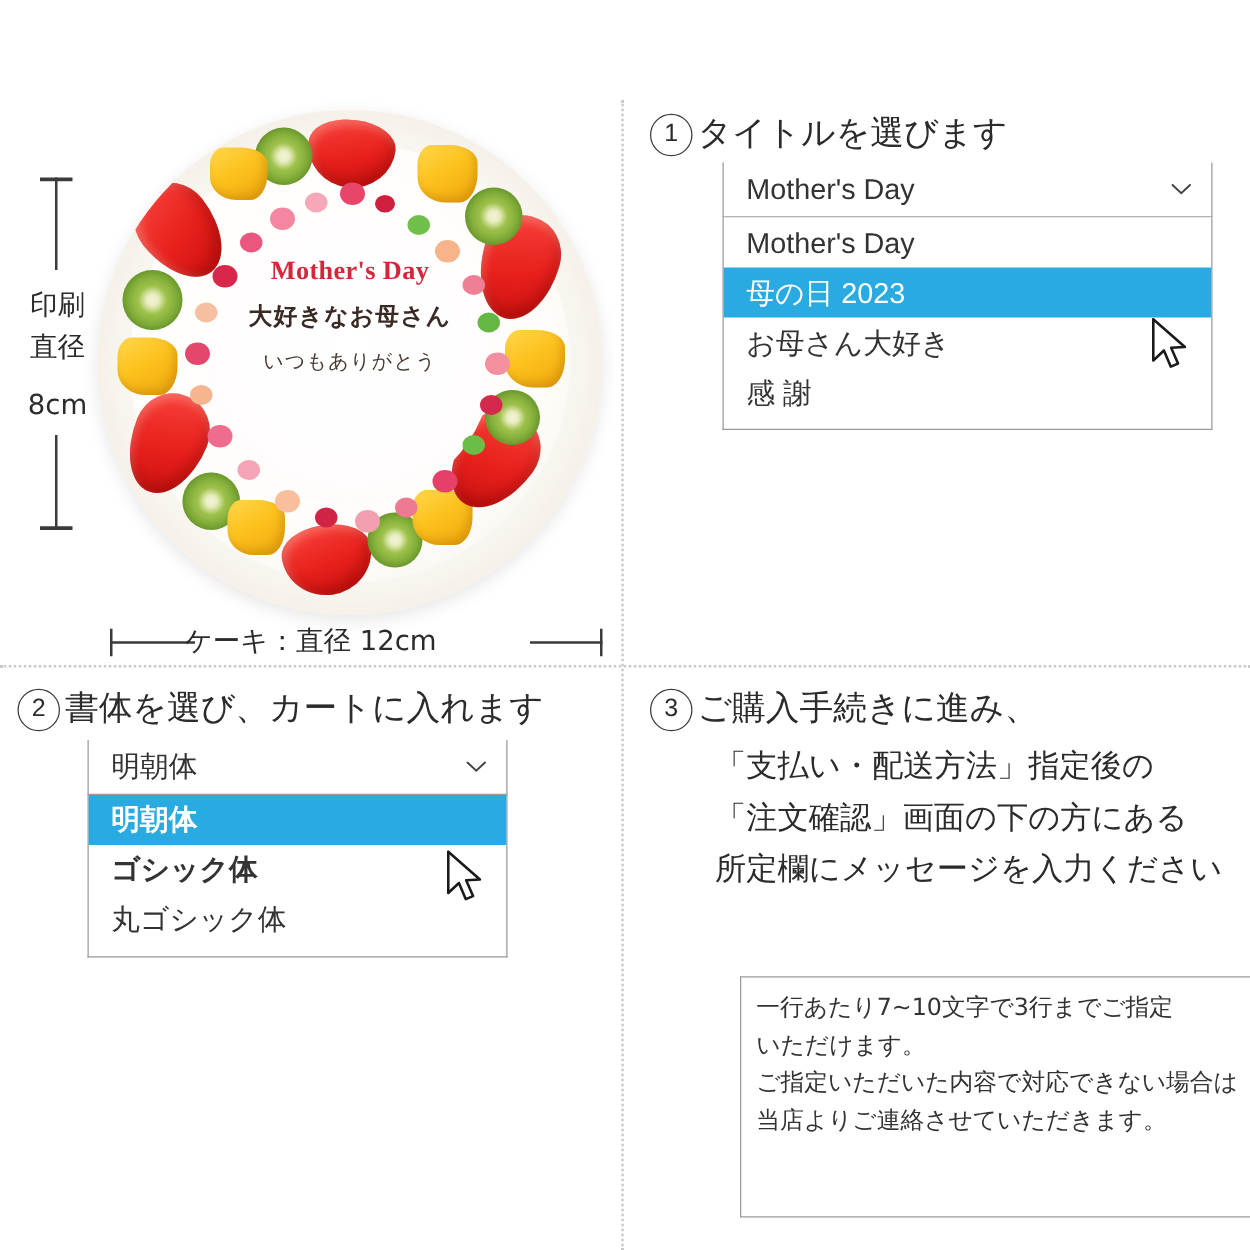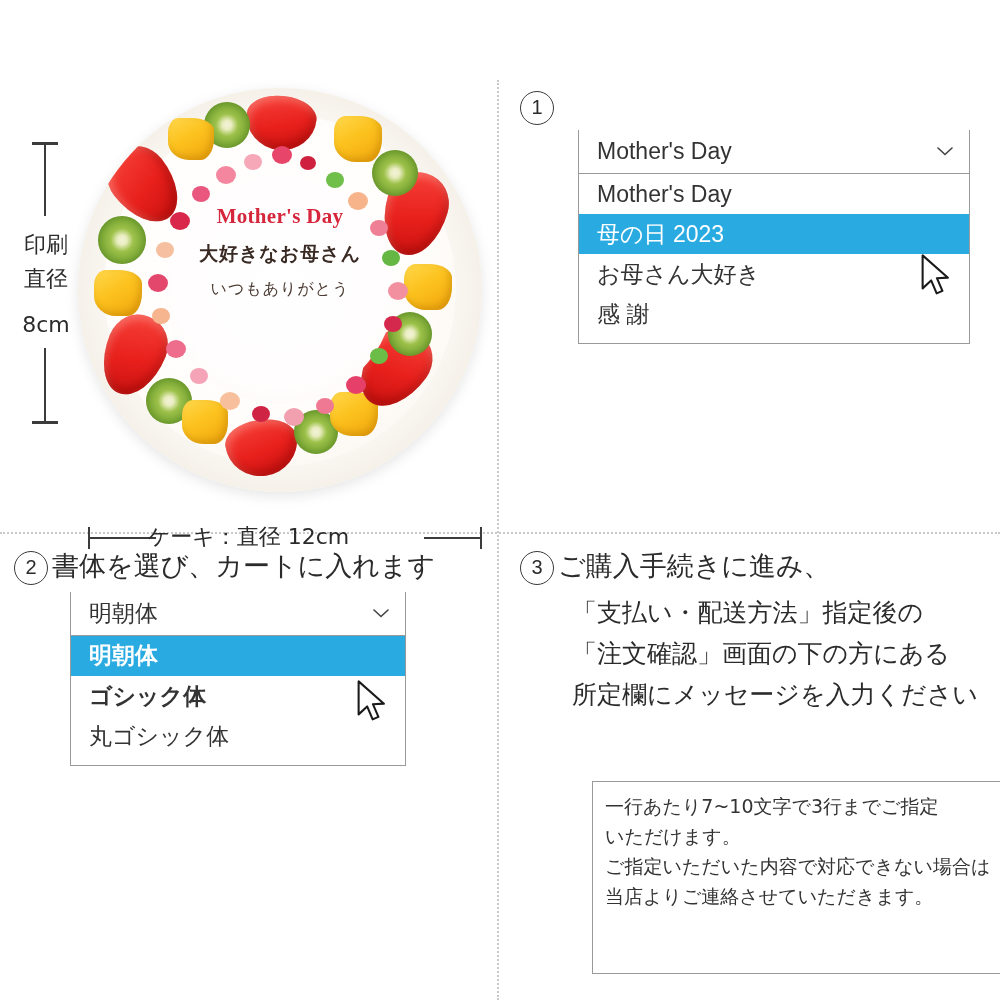--- a/index.html
+++ b/index.html
@@ -104,21 +104,21 @@
   .cake-text .t-jp1{
     display:block;margin-top:17px;font-size:19px;font-weight:700;color:#3a2a24;
     font-family:"DejaVu Sans","Liberation Sans",sans-serif;letter-spacing:1px;
   }
   .cake-text .t-jp2{
     display:block;margin-top:18px;font-size:16px;color:#4a3a32;
     font-family:"DejaVu Sans","Liberation Sans",sans-serif;letter-spacing:1px;
   }
 
   .cake-caption{
-    position:absolute;left:0;top:440px;width:497px;height:36px;padding-left:35px;
+    position:absolute;left:0;top:416px;width:497px;height:36px;padding-left:35px;
   }
   .cap-text{
     position:absolute;left:0;top:2px;width:497px;text-align:center;
     font-size:22px;color:#2b2b2b;
     font-family:"DejaVu Sans","Liberation Sans",sans-serif;
   }
   .cap-line-l{position:absolute;left:88px;top:17px;width:68px;height:2px;background:#3b3b3b;}
   .cap-line-r{position:absolute;left:424px;top:17px;width:58px;height:2px;background:#3b3b3b;}
   .cap-tick-l{position:absolute;left:88px;top:7px;width:2px;height:22px;background:#3b3b3b;}
   .cap-tick-r{position:absolute;left:480px;top:7px;width:2px;height:22px;background:#3b3b3b;}
@@ -276,20 +276,21 @@
       <div class="cap-line-l"></div>
       <div class="cap-text">ケーキ：直径 12cm</div>
       <div class="cap-line-r"></div>
       <div class="cap-tick-r"></div>
     </div>
   </div>
 
   <div class="pane" style="left:520px;top:88px;width:480px;height:300px;">
     <div class="step-head">
       <span class="step-num">1</span>
+      <span>タイトルを選びます</span>
     </div>
 
     <div class="select-block" style="left:58px;top:42px;width:392px;">
       <div class="select-closed">
         <span class="val">Mother's Day</span>
         <span class="chev">
           <svg viewBox="0 0 16 9" width="16" height="9">
               <path d="M1 1 L8 7.5 L15 1" fill="none" stroke="#444" stroke-width="1.6" stroke-linecap="round"></path>
             </svg>
         </span>

